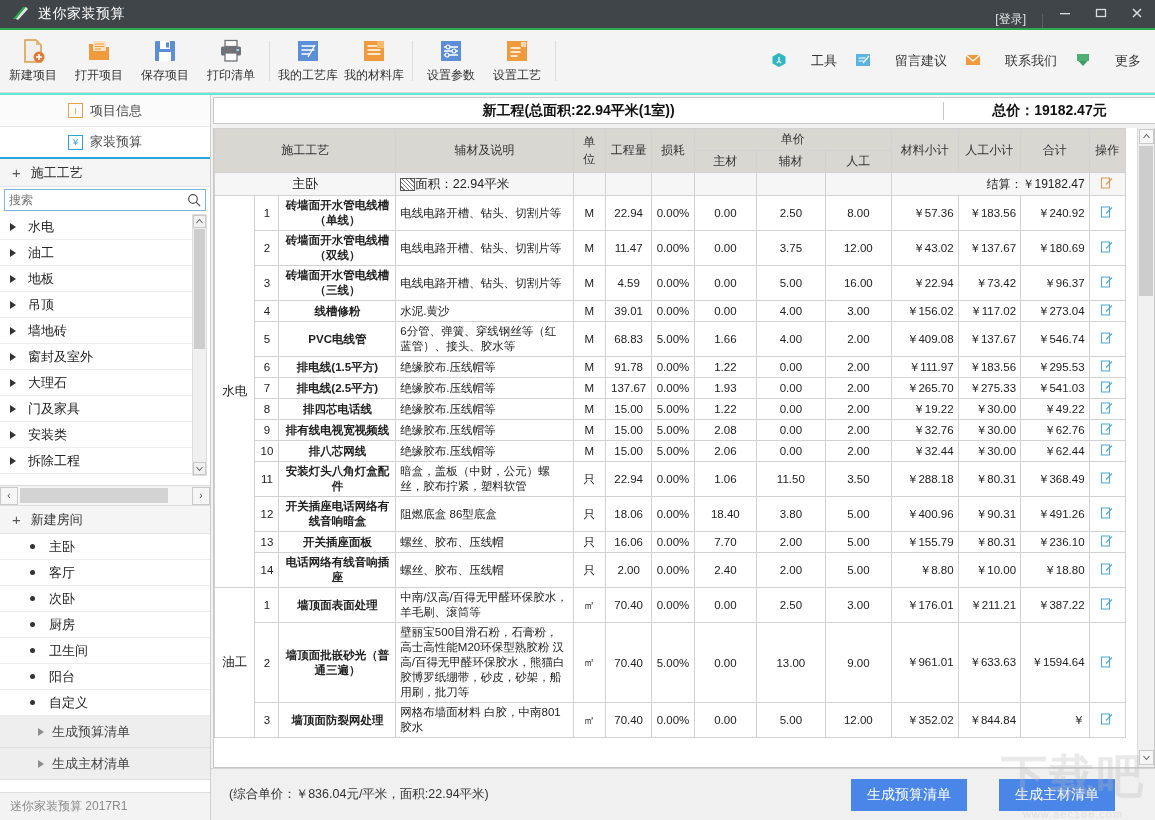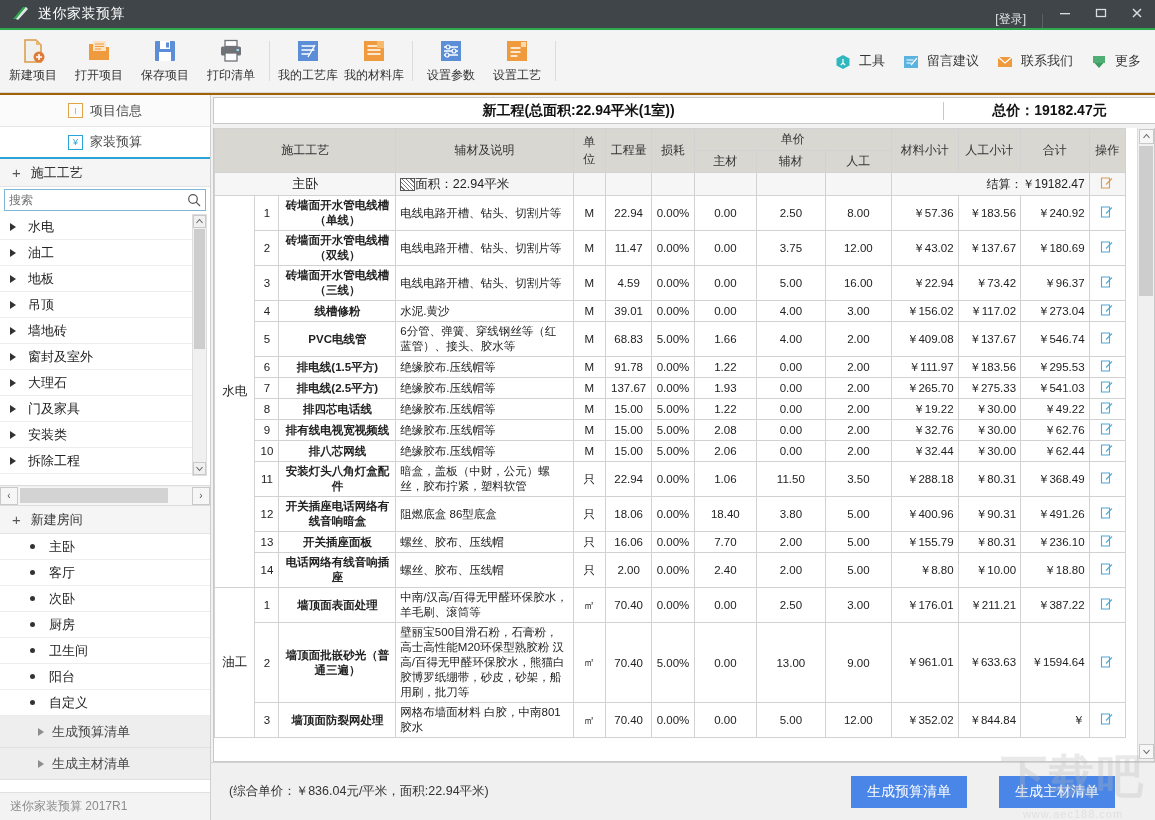--- a/index.html
+++ b/index.html
@@ -2,21 +2,21 @@
 <html><head>
 <meta charset="utf-8">
 <style>
   * { box-sizing: border-box; margin:0; padding:0; }
   html, body {
     width: 1155px; height: 820px;
     font-family: "Liberation Sans", "DejaVu Sans", sans-serif;
     background: #ffffff;
     overflow: hidden;
   }
-  .app { width:1155px; height:820px; position:relative; background:#a16207; }
+  .app { width:1155px; height:820px; position:relative; background:#5eead4; }
 
   
   .titlebar {
     height: 30px; background:#3f4549; display:flex; align-items:center;
     border-bottom: 2px solid #2fa84f;
     position:relative;
   }
   .logo-mark {
     width:20px; height:18px; margin-left:10px; position:relative;
   }
@@ -34,21 +34,21 @@
     border-bottom:1px solid #d7d7d7; position:relative;
   }
   .tb-item {
     width:66px; height:58px; display:flex; flex-direction:column;
     align-items:center; justify-content:center; gap:3px;
   }
   .tb-item .glyph { width:26px; height:26px; position:relative; }
   .tb-item .lbl { font-size:12px; color:#333; white-space:nowrap; }
   .tb-div { width:1px; height:40px; background:#dcdcdc; margin:0 5px; }
   .tb-actions { margin-left:auto; display:flex; align-items:center; padding-right:14px; gap:18px; }
-  .tb-act { display:flex; align-items:flex-end; gap:8px; font-size:13px; color:#333; }
+  .tb-act { display:flex; align-items:flex-start; gap:24px; font-size:13px; color:#333; }
   .tb-act .mini { width:16px; height:16px; }
 
   
   .body { position:absolute; top:95px; left:0; width:1155px; height:725px; display:flex; }
 
   
   .sidebar { width:211px; height:725px; background:#ffffff; border-right:1px solid #cfcfcf;
              display:flex; flex-direction:column; }
   .side-tab { height:32px; display:flex; align-items:center; justify-content:center;
               gap:7px; font-size:13px; color:#4a4a4a; border-bottom:1px solid #e6e6e6; background:#fbfbfb;}
@@ -122,21 +122,21 @@
   .settle { text-align:right; font-size:12px; padding-right:6px; }
   .edit-ico { display:inline-block; width:14px; height:14px; }
 
   .gscroll { position:absolute; right:0; top:0; width:17px; height:100%; background:#f0f0f0; border-left:1px solid #dcdcdc;}
   .gscroll .arw { width:15px;height:15px;border:1px solid #c9c9c9;background:#f6f6f6;margin:1px auto;
                   display:flex;align-items:center;justify-content:center;}
   .gscroll .arw.bot { position:absolute; bottom:1px; left:1px; }
   .gscroll .thumb { position:absolute; left:1px; top:18px; width:14px; height:150px; background:#cdcdcd; }
 
   
-  .footer { height:58px; background:#f0f0f0; border-top:1px solid #d4d4d4;
+  .footer { height:52px; background:#f0f0f0; border-top:1px solid #d4d4d4;
             display:flex; align-items:center; padding:0 18px; position:relative; }
   .foot-note { font-size:12.5px; color:#333; }
   .foot-btns { margin-left:auto; display:flex; gap:32px; padding-right:22px; }
   .btn-blue { background:#4a86e8; color:#fff; font-size:14px; padding:7px 16px;
               border:0; cursor:pointer; font-family:"Liberation Sans", sans-serif; }
   .wm { position:absolute; right:10px; bottom:0px; opacity:.30; pointer-events:none;
         font-size:46px; font-weight:bold; color:#b9b9b9; letter-spacing:2px;}
   .wm small { display:block; font-size:11px; text-align:center; letter-spacing:1px; font-weight:normal;}
 </style>
 </head>

